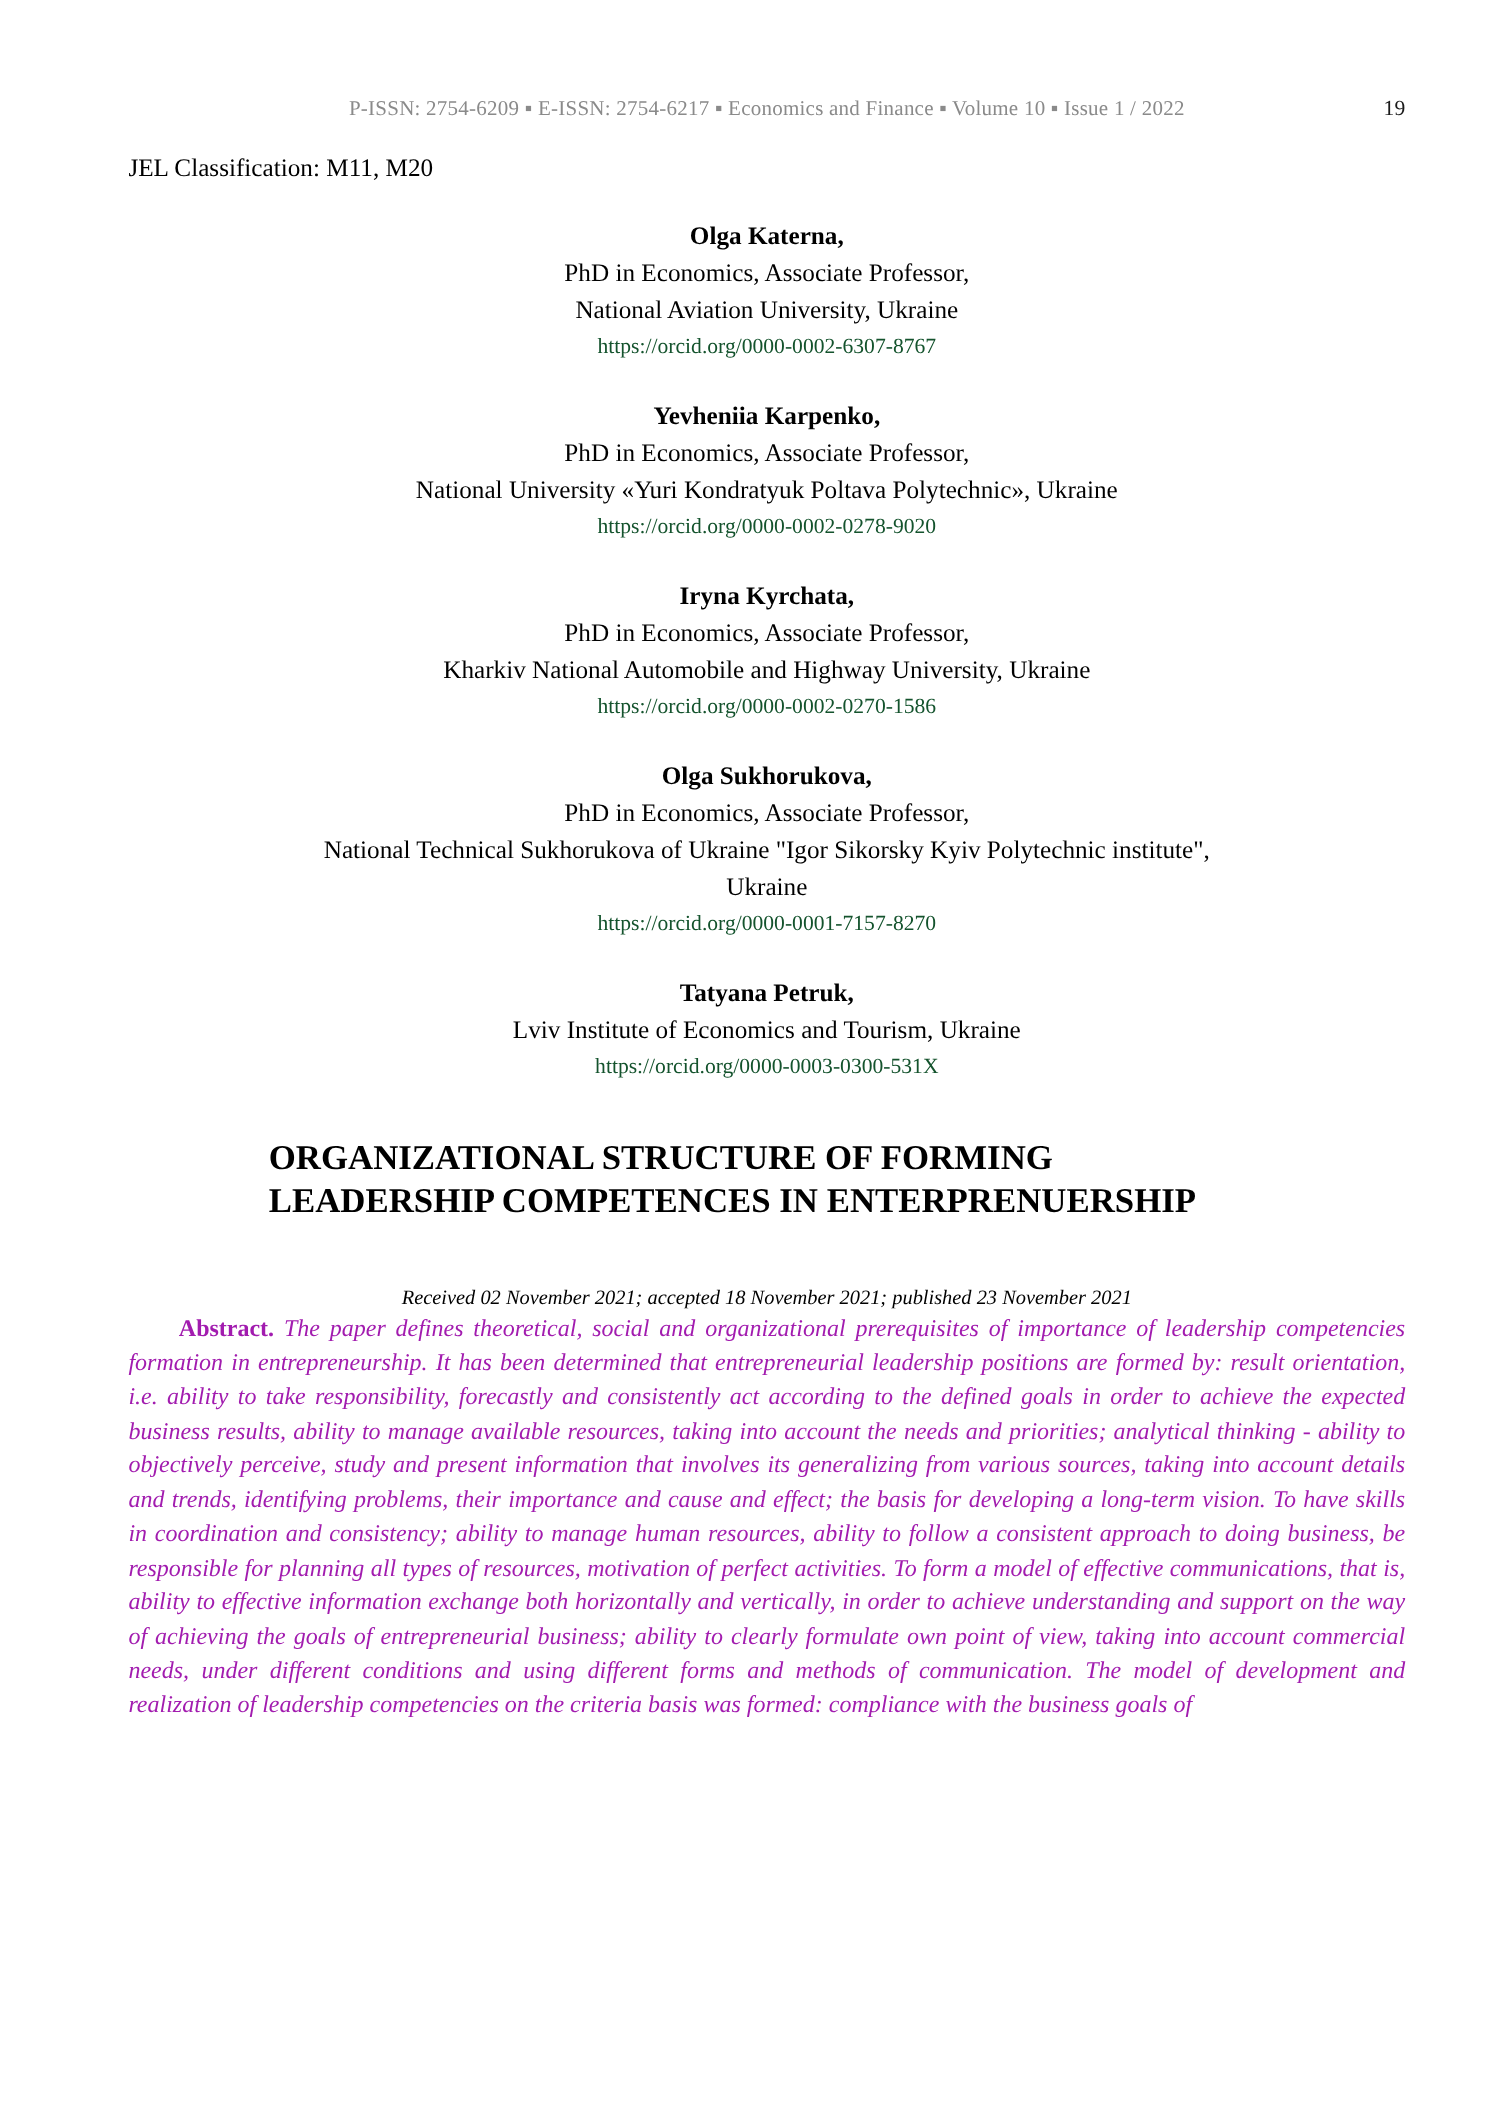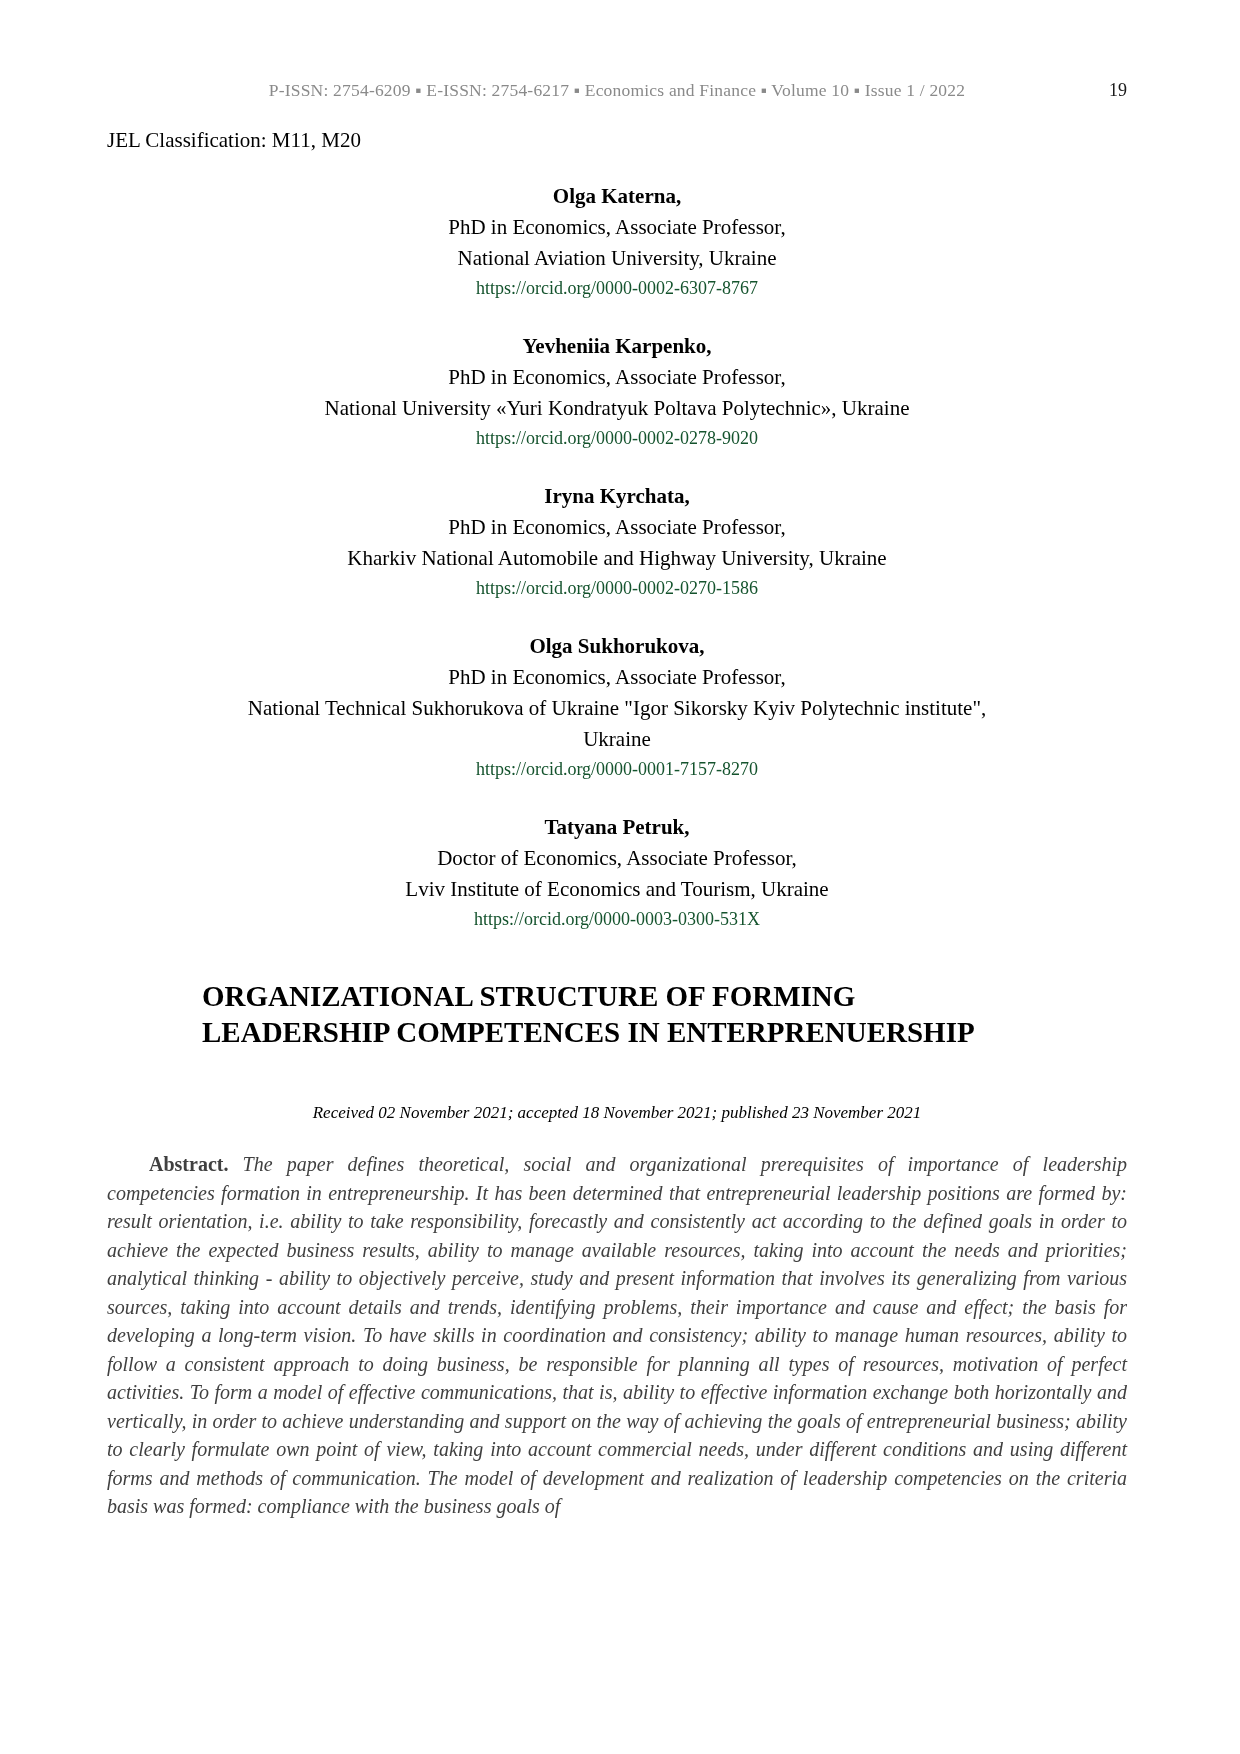--- a/index.html
+++ b/index.html
@@ -1,33 +1,33 @@
 <!DOCTYPE html>
 <html><head>
 <meta charset="utf-8">
 <style>
   * { margin:0; padding:0; box-sizing:border-box; }
   html,body { background:#ffffff; }
   .page {
     width:1240px; height:1754px; background:#ffffff; position:relative;
     font-family:"Liberation Serif","DejaVu Serif",serif; color:#000000;
-    padding:78px 113px 0 107px; overflow:hidden;
+    padding:78px 69px 0 107px; overflow:hidden;
   }
   .pg-header { position:relative; text-align:center; font-size:17.5px; color:#8a8a8a; height:24px; line-height:24px; }
   .pg-header .issn { letter-spacing:0.2px; }
   .pg-header .pgnum { position:absolute; right:0; top:0; color:#1a1a1a; font-size:18px; line-height:24px;margin-left:18px; }
   .jel { margin-top:26px; font-size:21px; font-weight:normal; color:#000; }
   .authors { text-align:center; margin-top:18px; }
   .author { margin:28px auto 0 auto; max-width:980px; font-size:21px; line-height:31px; }
   .author .name { font-weight:bold; }
   .author .line { display:block; }
   .author .orcid { display:block; font-size:18px; line-height:29px; color:#14532d; text-decoration:none; }
   .title { margin:44px auto 0 auto; max-width:830px; text-align:left; font-size:29px; font-weight:bold; line-height:36px; }
   .dates { margin-top:52px; text-align:center; font-style:italic; font-size:17px; line-height:22px; }
-  .abstract { margin-top:26px; text-align:justify; font-style:italic; font-size:20px; line-height:28.5px; text-indent:42px; color:#404040; }
+  .abstract { text-align:justify; font-style:italic; font-size:20px; line-height:28.5px; text-indent:42px; color:#a21caf; }
   .abstract .label { font-style:normal; font-weight:bold; }
 </style>
 </head>
 <body>
 
 <div class="page">
 
   <div class="pg-header">
     <span class="issn">P-ISSN: 2754-6209 ▪ E-ISSN: 2754-6217 ▪ Economics and Finance ▪ Volume 10 ▪ Issue 1 / 2022</span>
     <span class="pgnum">19</span>
@@ -61,21 +61,20 @@
     <div class="author">
       <span class="line name">Olga Sukhorukova,</span>
       <span class="line">PhD in Economics, Associate Professor,</span>
       <span class="line">National Technical Sukhorukova of Ukraine "Igor Sikorsky Kyiv Polytechnic institute",</span>
       <span class="line">Ukraine</span>
       <a class="orcid" href="#">https://orcid.org/0000-0001-7157-8270</a>
     </div>
 
     <div class="author">
       <span class="line name">Tatyana Petruk,</span>
-      <span class="line">Doctor of Economics, Associate Professor,</span>
       <span class="line">Lviv Institute of Economics and Tourism, Ukraine</span>
       <a class="orcid" href="#">https://orcid.org/0000-0003-0300-531X</a>
     </div>
 
   </div>
 
   <div class="title">ORGANIZATIONAL STRUCTURE OF FORMING LEADERSHIP COMPETENCES IN ENTERPRENUERSHIP</div>
 
   <div class="dates">Received 02 November 2021; accepted 18 November 2021; published 23 November 2021</div>
 

